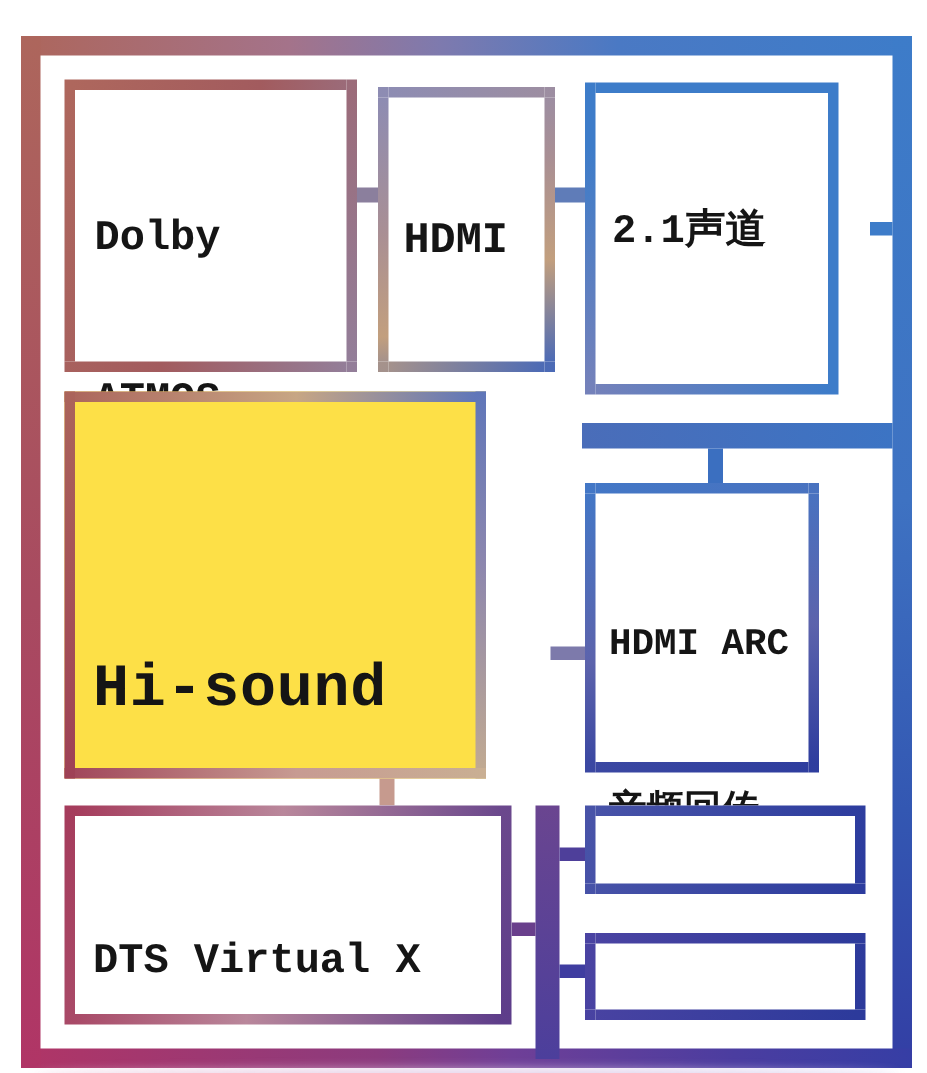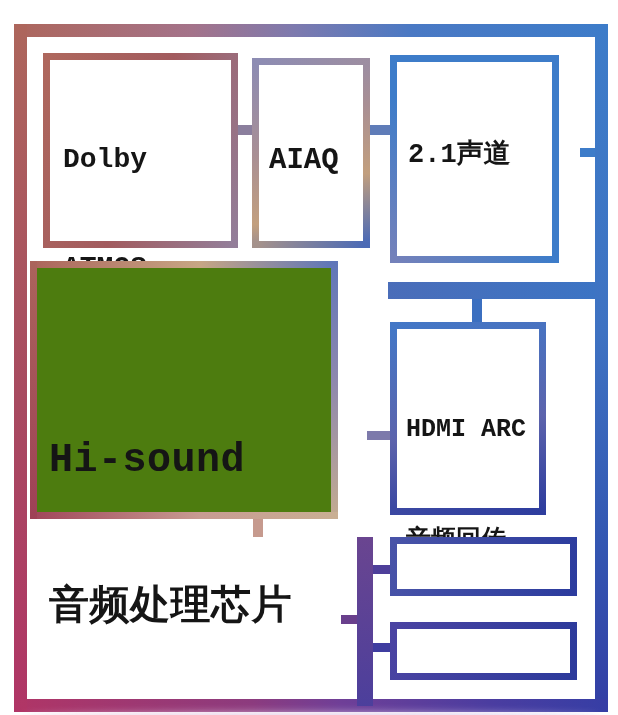--- a/index.html
+++ b/index.html
@@ -32,21 +32,21 @@
   .box-hdmi  {left:390px;top:312px;width:156px;height:193px;
     border-image-source:linear-gradient(170deg,#4377c6 0%,#5c63ac 55%,#2e3d9e 100%);}
   .box-dts   {left:43px; top:527px;width:298px;height:146px;
     border-image-source:linear-gradient(100deg,#a53c5c 0%,#b9879b 45%,#5d3d8a 100%);}
   .box-small1{left:390px;top:527px;width:187px;height:59px;
     border-image-source:linear-gradient(100deg,#4853a8 0%,#2c3c9e 100%);}
   .box-small2{left:390px;top:612px;width:187px;height:58px;
     border-image-source:linear-gradient(100deg,#4a43a2 0%,#2c3a9b 100%);}
 
   
-  .box-hisound{position:absolute;left:30px;top:251px;width:308px;height:258px;background:#4d7c0f;}
+  .box-hisound{position:absolute;left:43px;top:251px;width:281px;height:258px;background:#fde047;}
   .hs-edge{position:absolute;}
   .hs-top   {left:0;top:0;right:0;height:7px;
     background:linear-gradient(to right,#ab645b 0%,#c7a684 55%,#5f76b9 98%);}
   .hs-right {right:0;top:0;bottom:0;width:7px;
     background:linear-gradient(to bottom,#5f76b9 0%,#8d87ae 45%,#c3ab90 100%);}
   .hs-bottom{left:0;bottom:0;right:0;height:7px;
     background:linear-gradient(to right,#a04459 0%,#c79b92 55%,#c9af93 100%);}
   .hs-left  {left:0;top:0;bottom:0;width:7px;
     background:linear-gradient(to bottom,#ab645b 0%,#9e4156 100%);}
 
@@ -99,21 +99,21 @@
 
   <div class="box box-dolby">
     <div class="label lbl-dolby">
       <div>Dolby</div>
       <div>ATMOS</div>
     </div>
   </div>
 
   <div class="box box-aiaq">
     <div class="label lbl-aiaq">
-      <div>AIAQ</div>
+      <div>HDMI</div>
     </div>
   </div>
 
   <div class="box box-ch21">
     <div class="label lbl-ch21">
       <div>2.1声道</div>
     </div>
   </div>
 
   <div class="box-hisound">
@@ -127,17 +127,22 @@
     </div>
   </div>
 
   <div class="box box-hdmi">
     <div class="label lbl-hdmi">
       <div>HDMI ARC</div>
       <div>音频回传</div>
     </div>
   </div>
 
+  <div class="box box-dts">
+    <div class="label lbl-dts">
+      <div>DTS Virtual X</div>
+    </div>
+  </div>
 
   <div class="box box-small1"></div>
   <div class="box box-small2"></div>
 
 </div>
 
 </body></html>

